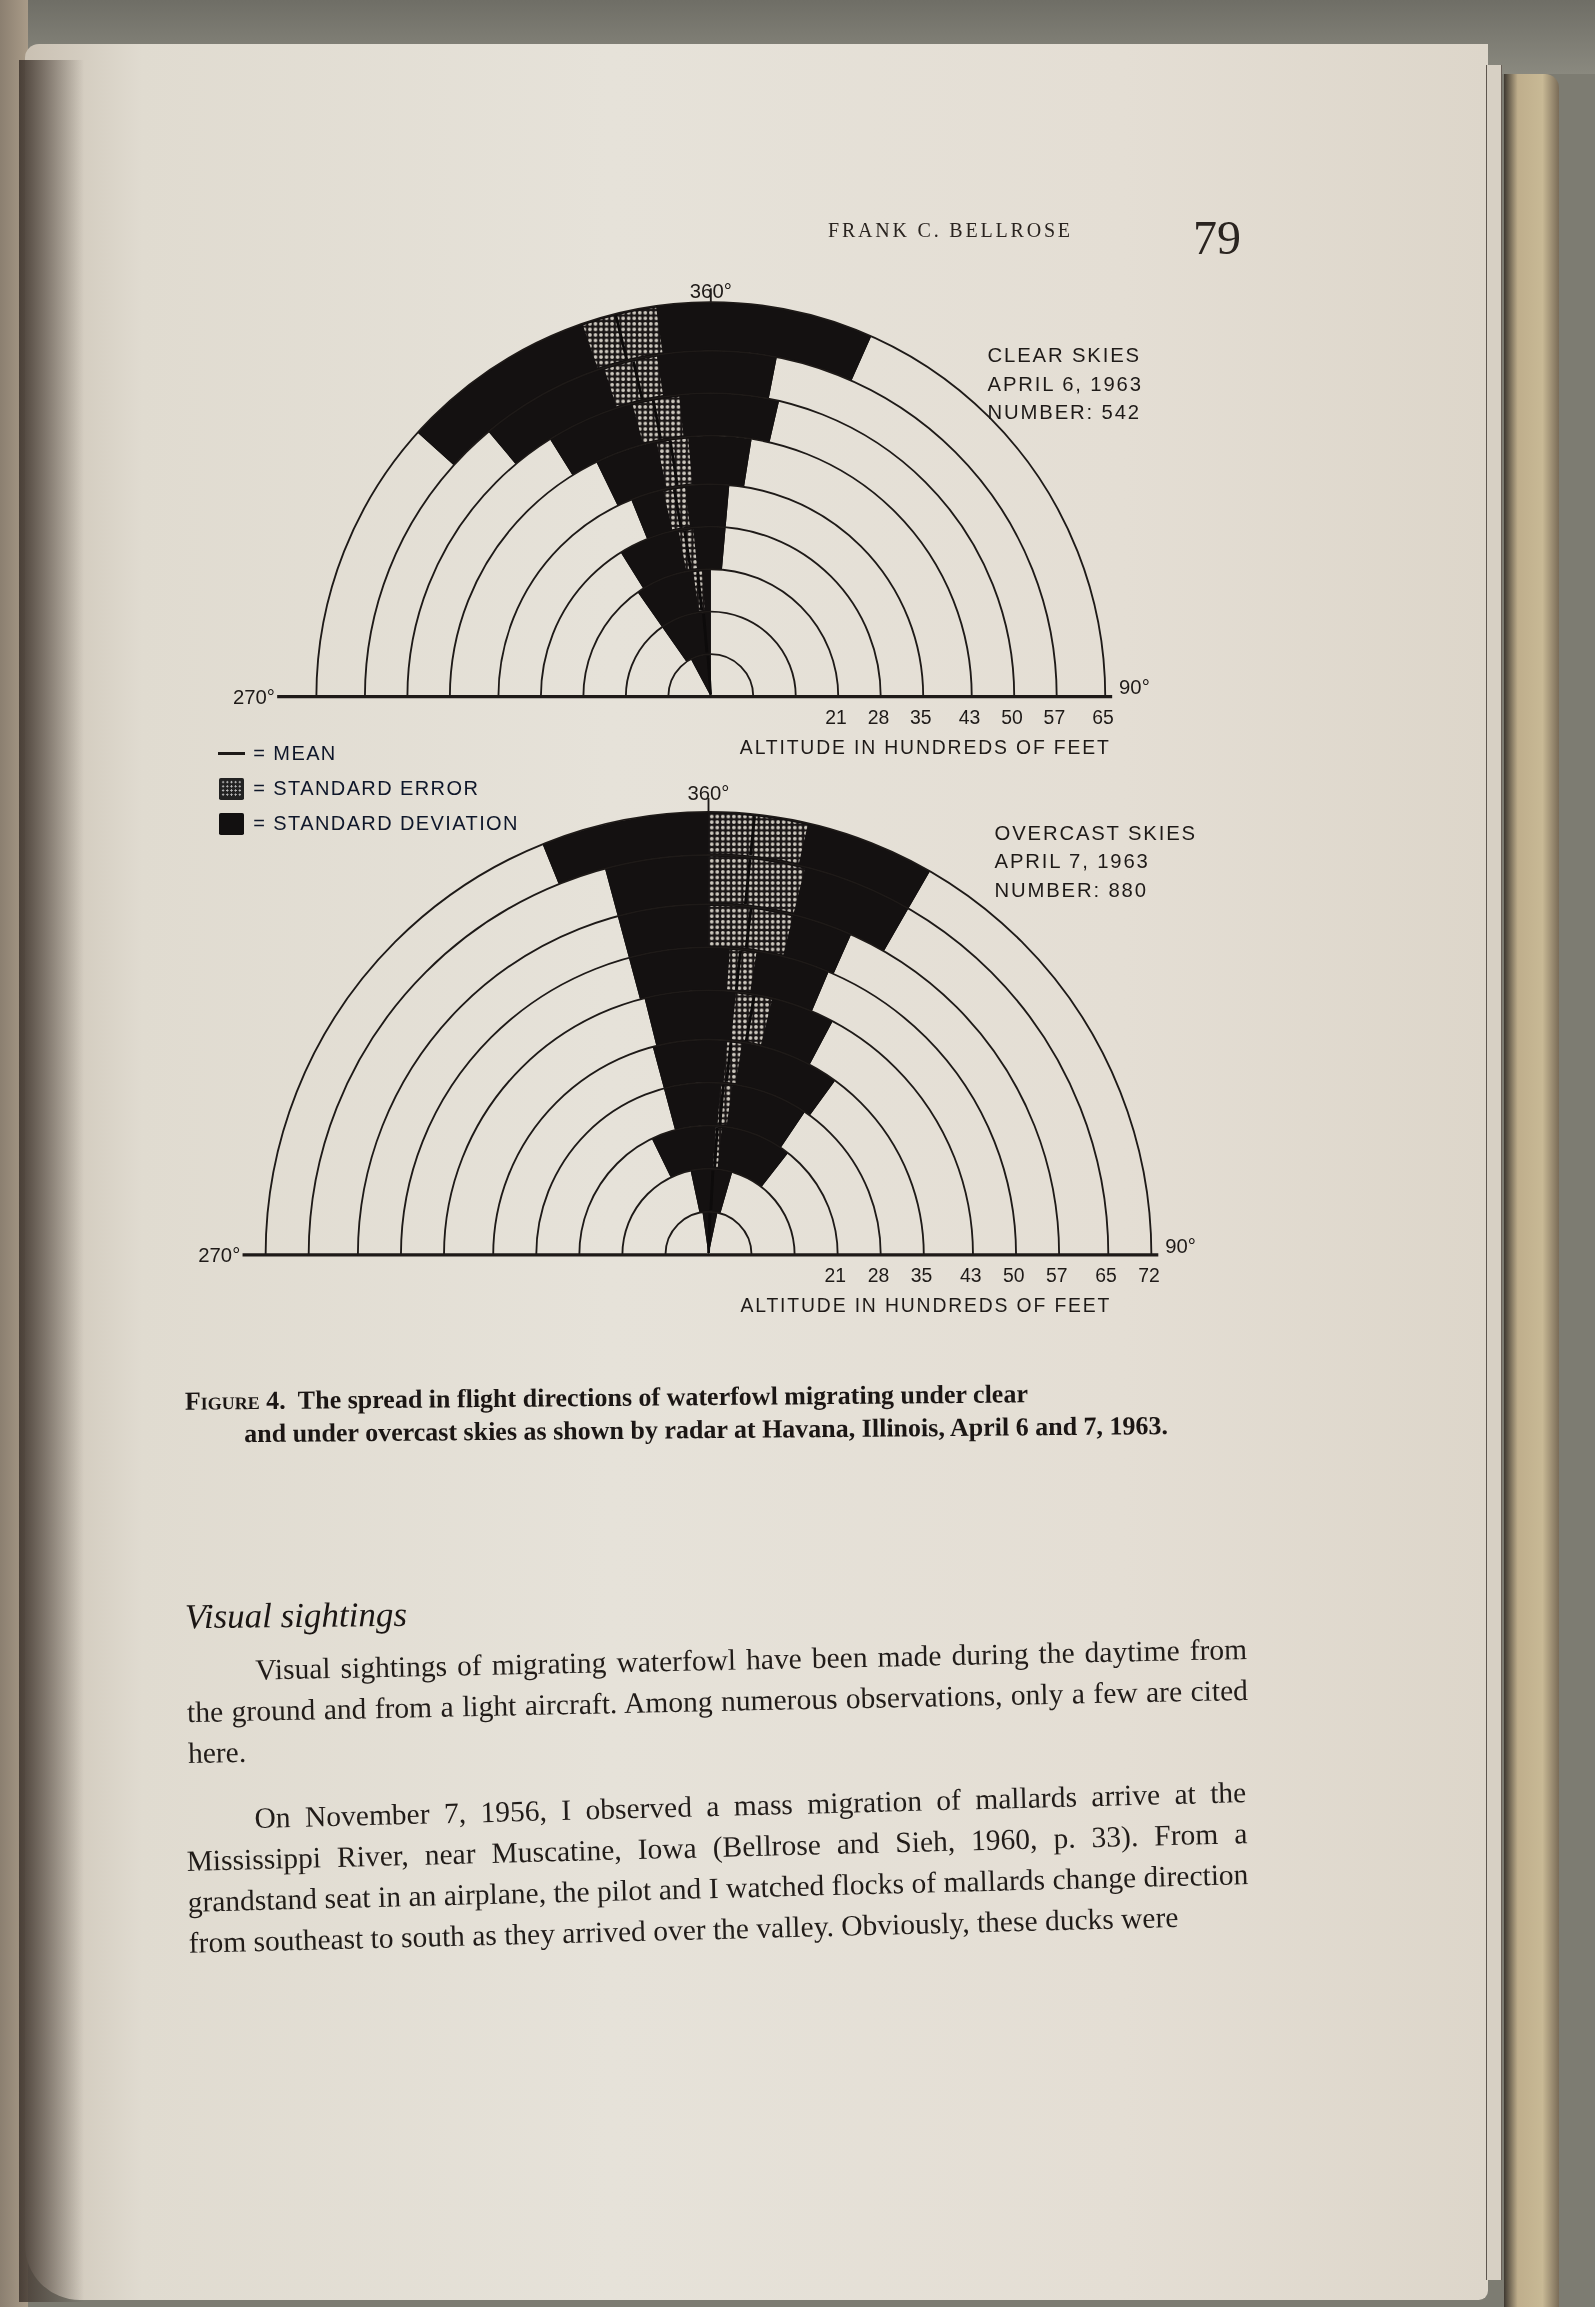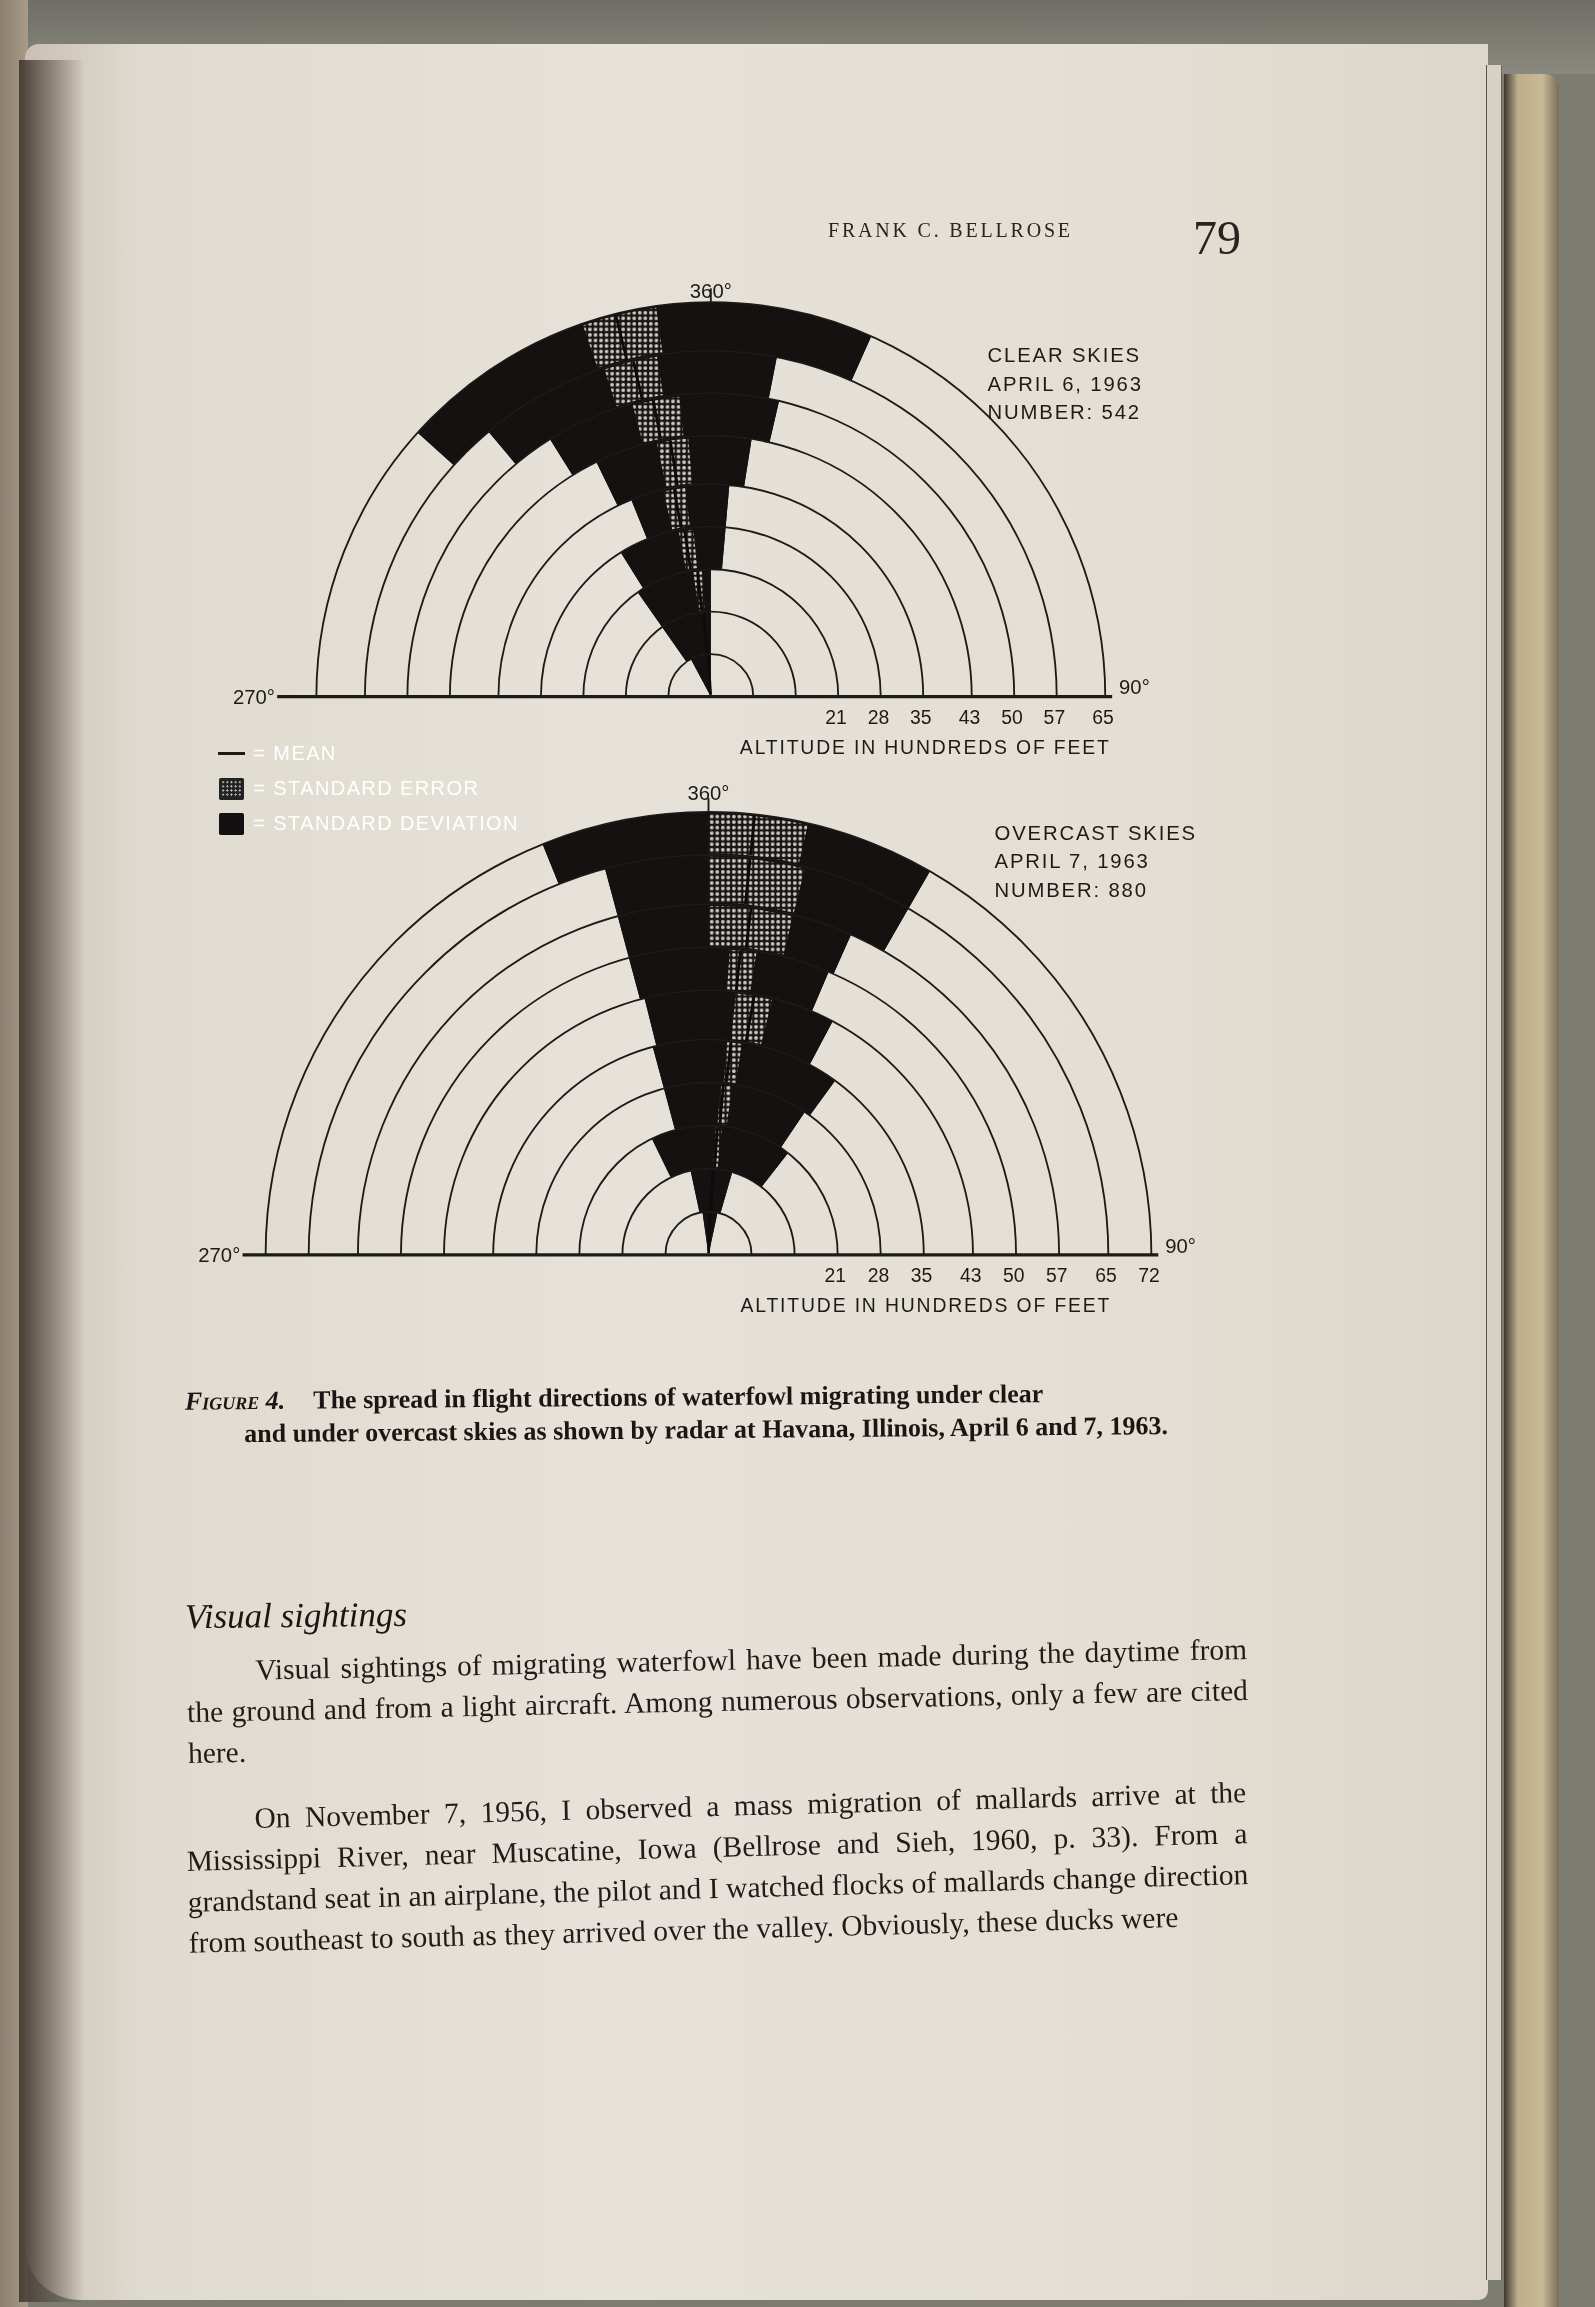--- a/index.html
+++ b/index.html
@@ -15,29 +15,29 @@
     position:absolute;left:25px;top:44px;width:1463px;height:2256px;
     background:linear-gradient(90deg,#c9c0b2 0%,#e0dbd0 8%,#e6e2d9 40%,#e4ded4 75%,#ddd6ca 100%);
     border-radius:14px 0 9.2px 55px;
   }
   .page-edges{position:absolute;left:1486px;top:65px;width:14px;height:2215px;border-left:1.8px solid #5e564e;border-right:1.8px solid #6a6058;background:#d7d0c4;}
   .cover{position:absolute;left:1504px;top:74px;width:55px;height:2247px;background:linear-gradient(90deg,#3e3830,#bfae8c 25%,#c8b995 70%,#7a6c58);border-radius:0 14px 14px 0;}
   .running-head{position:absolute;left:828px;top:219px;font-size:20px;letter-spacing:2.8px;color:#2a2420;font-variant:small-caps;}
   .page-number{position:absolute;left:1193px;top:210px;font-size:48px;color:#2a2420;}
   svg.chart{position:absolute;left:0;top:0;}
   .chart-text{font-family:"Liberation Sans", sans-serif;fill:#1e1a18;}
-  .legend{position:absolute;left:217px;top:736px;font-family:"Liberation Sans", sans-serif;font-size:20px;color:#ffffff;letter-spacing:1.4px;}
+  .legend{position:absolute;left:217px;top:736px;font-family:"Liberation Sans", sans-serif;font-size:20px;color:#0f172a;letter-spacing:1.4px;}
   .legend-row{display:flex;align-items:center;height:35px;}
   .legend-sym{width:28px;height:22px;margin-right:8.3px;display:flex;align-items:center;justify-content:center;}
   .sym-mean{width:27px;height:2.8px;background:#1e1a18;}
   .sym-se{width:25px;height:22px;background:#222;border-radius:1.8px;position:relative;overflow:hidden;}
   .sym-se::after{content:"";position:absolute;inset:2.8px;background-image:radial-gradient(#bbb 35%,transparent 40%);background-size:4.2px 4.2px;}
   .sym-sd{width:25px;height:22px;background:#121010;border-radius:1.8px;}
   .caption{position:absolute;left:185px;top:1380px;width:1061px;font-size:26px;line-height:33px;color:#1b1614;font-weight:bold;transform:rotate(-0.5deg);}
-  .caption .fig-label{font-variant:small-caps;margin-right:28px;font-style:italic;}
+  .caption .fig-label{font-variant:small-caps;margin-right:12px;}
   .caption .cont{padding-left:59px;display:block;}
   .section-heading{position:absolute;left:185px;top:1596px;font-size:35px;font-style:italic;color:#1b1614;transform:rotate(-0.6deg);}
   .body-text{position:absolute;left:187px;width:1061px;font-size:29.5px;line-height:41px;color:#211c19;text-align:justify;text-align-last:left;}
   .para1{top:1640px;transform:rotate(-1.2deg);}
   .para2{top:1786px;transform:rotate(-1.5deg);}
   .indent{display:inline-block;width:69px;}
 </style>
 </head>
 <body>
 

